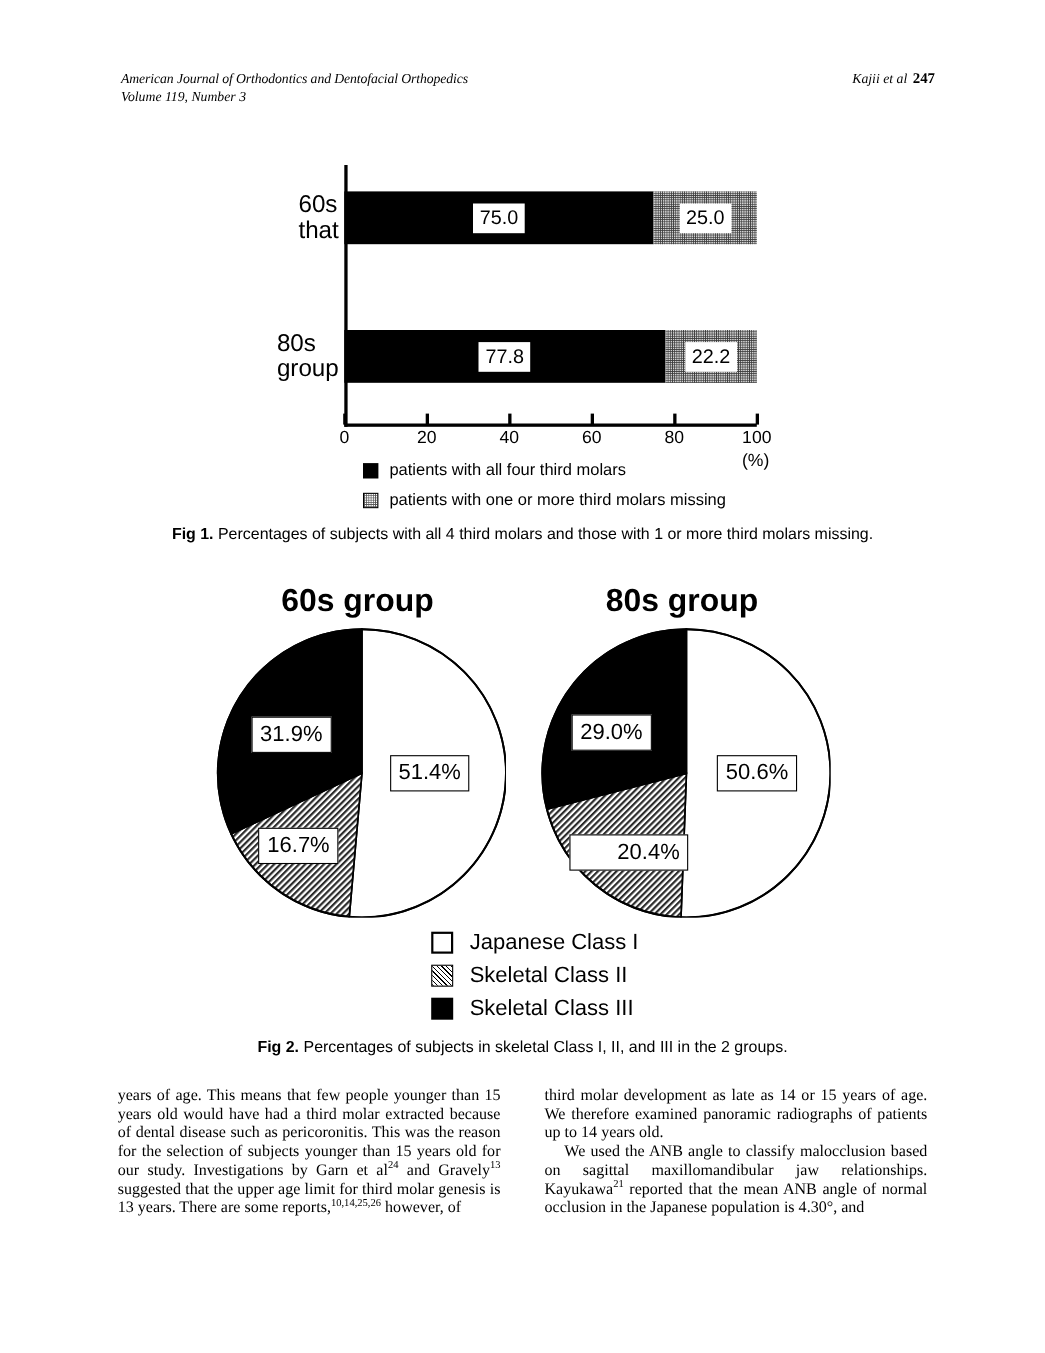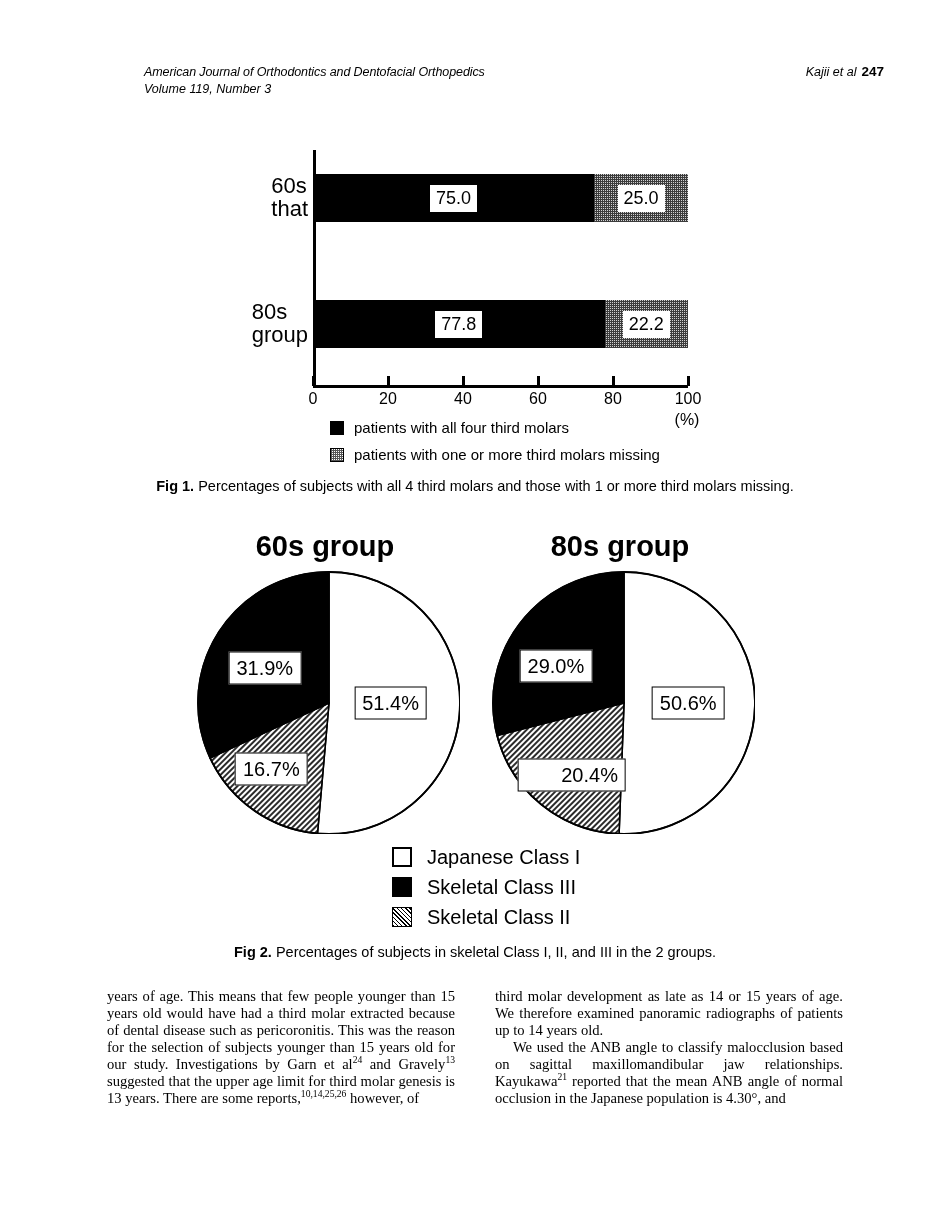--- a/index.html
+++ b/index.html
@@ -15,22 +15,21 @@
     color: #000000;
     overflow: hidden;
   }
 
   
   .running-head {
     position: absolute;
     left: 110px;
     top: 62px;
     width: 740px;
-    font-family: Liberation Sans, sans-serif;
-    margin-left: 34px;
+    font-family: Liberation Serif, serif;
   }
   .rh-row {
     position: relative;
     height: 17px;
     white-space: nowrap;
   }
   .rh-journal {
     font-style: italic;
     font-size: 12.5px;
     letter-spacing: -0.1px;
@@ -388,26 +387,26 @@
         <path d="M 135 135 L 8.12 167.58 A 131 131 0 0 1 135.00 4.00 Z" fill="#000000" stroke="#000000" stroke-width="1.6"></path>
         <circle cx="135" cy="135" r="131" fill="none" stroke="#000000" stroke-width="1.8"></circle>
       </svg><div class="pie-callout" style="left: 199.19px; top: 135px;">50.6%</div><div class="pie-callout" style="left: 82.6px; top: 207px; padding-left: 43px;">20.4%</div><div class="pie-callout" style="left: 66.88px; top: 98.32px;">29.0%</div></div>
 
   <div class="pie-legend">
     <div class="lg-row">
       <span class="lg-swatch sw-white"></span>
       <span class="lg-text">Japanese Class I</span>
     </div>
     <div class="lg-row">
+      <span class="lg-swatch sw-hatch"></span>
+      <span class="lg-text">Skeletal Class II</span>
+    </div>
+    <div class="lg-row">
       <span class="lg-swatch sw-black"></span>
       <span class="lg-text">Skeletal Class III</span>
-    </div>
-    <div class="lg-row">
-      <span class="lg-swatch sw-hatch"></span>
-      <span class="lg-text">Skeletal Class II</span>
     </div>
   </div>
 </div>
 
 <div class="fig-caption" id="fig2-caption">
   <b>Fig 2.</b><span> Percentages of subjects in skeletal Class I, II, and III in the 2 groups.</span>
 </div>
 
 <div class="body-cols">
   <div class="col col-left">

